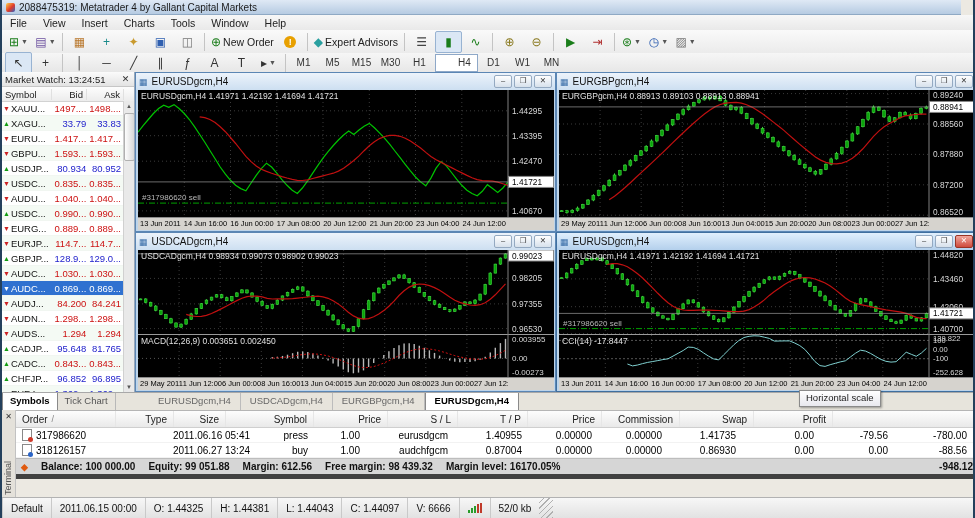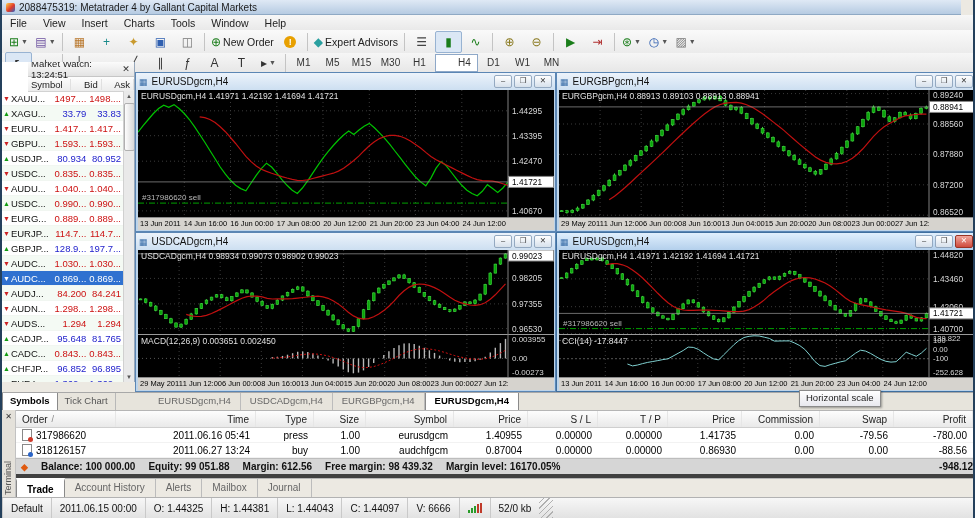--- a/index.html
+++ b/index.html
@@ -24,22 +24,22 @@
   .tbtn .tlabel{font-size:10.5px;color:#222;}
   .tbtn .drop{font-size:7px;color:#555;}
   .ticon{line-height:1;}
   .round-icon{width:12px;height:12px;border-radius:50%;color:#fff;font-size:9px;font-weight:bold;
     display:flex;align-items:center;justify-content:center;}
   .tsep{width:1px;height:18px;background:#c4c4c4;margin:0 3px;}
   .tfbtn{min-width:25px;height:16px;display:flex;align-items:center;justify-content:center;
     font-size:10px;color:#333;border:1px solid transparent;margin:0 1px;}
   .tfbtn.active{background:#fff;border-color:#8ea8c8;padding-left:16px;}
   
-  .mw{position:absolute;left:0;top:62px;width:133px;height:320px;background:#fff;
-    border-right:1px solid #98a8bb;box-sizing:border-box;overflow:hidden;padding-left:26px;}
+  .mw{position:absolute;left:0;top:72px;width:133px;height:320px;background:#fff;
+    border-right:1px solid #98a8bb;box-sizing:border-box;overflow:hidden;}
   .mwhead{height:15px;background:linear-gradient(#fbfbfb,#e3e3e3);border-bottom:1px solid #c6c6c6;
     font-size:9.5px;color:#222;display:flex;align-items:center;padding:0 3px;box-sizing:border-box;}
   .mwclose{margin-left:auto;font-size:9px;color:#333;width:11px;text-align:center;}
   .mwth{display:flex;height:14px;font-size:9.5px;color:#222;align-items:center;
     background:linear-gradient(#fdfdfd,#ececec);border-bottom:1px solid #d2d2d2;}
   .mwth span{padding:0 3px;box-sizing:border-box;border-right:1px solid #e0e0e0;}
   .c-sym{width:50px;text-align:left;}.c-bid{width:35px;text-align:right;}.c-ask{width:37px;text-align:right;}
   .mwbody{position:absolute;top:29px;left:0;right:11px;bottom:0;overflow:hidden;}
   .mwrow{display:flex;height:14px;align-items:center;font-size:9.5px;border-bottom:1px solid #f1f6f1;}
   .mwrow:nth-child(even){background:#f4faf4;}
@@ -327,21 +327,21 @@
         <div class="mwrow">
           <span class="arr down">▼</span>
           <span class="sym">EURJP...</span>
           <span class="bid p-red">114.7...</span>
           <span class="ask p-red">114.7...</span>
         </div>
         <div class="mwrow">
           <span class="arr up">▲</span>
           <span class="sym">GBPJP...</span>
           <span class="bid p-blue">128.9...</span>
-          <span class="ask p-blue">197.7...</span>
+          <span class="ask p-blue">129.0...</span>
         </div>
         <div class="mwrow">
           <span class="arr down">▼</span>
           <span class="sym">AUDC...</span>
           <span class="bid p-red">1.030...</span>
           <span class="ask p-red">1.030...</span>
         </div>
         <div class="mwrow sel">
           <span class="arr down">▼</span>
           <span class="sym">AUDC...</span>
@@ -1138,21 +1138,20 @@
         <span class="ctab">EURGBPgcm,H4</span>
         <span class="ctab active">EURUSDgcm,H4</span>
       </div>
   </div>
   <div class="tooltip">Horizontal scale</div>
 
   <div class="terminal">
     <div class="ttable">
       <div class="thead">
           <div class="thc first" style="width: 100px;">Order<span class="sortg">/</span></div>
-          <div class="thc" style="width: 140px;">Time</div>
           <div class="thc" style="width: 58px;">Type</div>
           <div class="thc" style="width: 52px;">Size</div>
           <div class="thc" style="width: 88px;">Symbol</div>
           <div class="thc" style="width: 74px;">Price</div>
           <div class="thc" style="width: 70px;">S / L</div>
           <div class="thc" style="width: 70px;">T / P</div>
           <div class="thc" style="width: 74px;">Price</div>
           <div class="thc" style="width: 78px;">Commission</div>
           <div class="thc" style="width: 74px;">Swap</div>
           <div class="thc" style="width: 79px;">Profit</div>
@@ -1201,27 +1200,20 @@
           <span>Free margin: 98 439.32</span>
           <span>Margin level: 16170.05%</span>
           <span class="baltotal">-948.12</span>
         </div>
     </div>
   </div>
   <div class="tgut">
     <span class="tgx">✕</span>
     <span class="tgtext">Terminal</span>
   </div>
-  <div class="termtabs">
-      <span class="ttab active">Trade</span>
-      <span class="ttab">Account History</span>
-      <span class="ttab">Alerts</span>
-      <span class="ttab">Mailbox</span>
-      <span class="ttab">Journal</span>
-    </div>
 
   <div class="statusbar">
     <span class="sseg">Default</span>
     <span class="sseg">2011.06.15 00:00</span>
     <span class="sseg">O: 1.44325</span>
     <span class="sseg">H: 1.44381</span>
     <span class="sseg">L: 1.44043</span>
     <span class="sseg">C: 1.44097</span>
     <span class="sseg">V: 6666</span>
     <span class="sseg">

